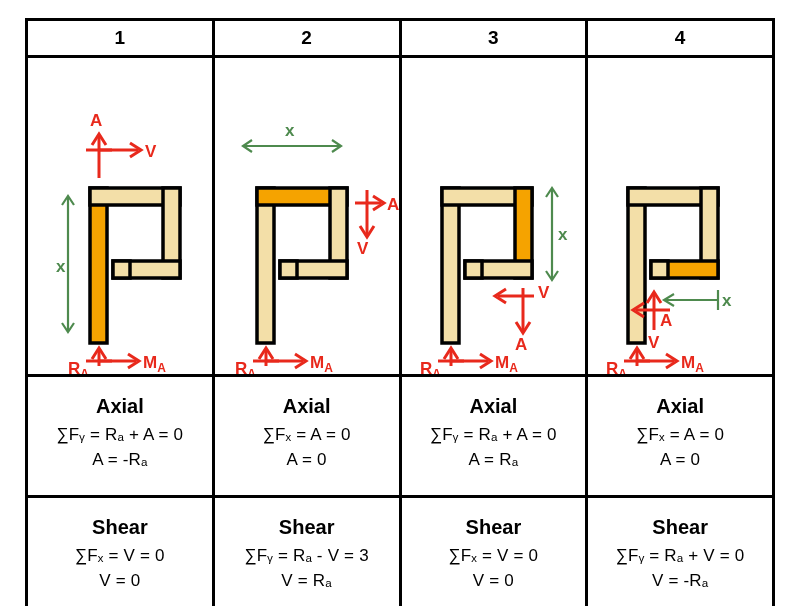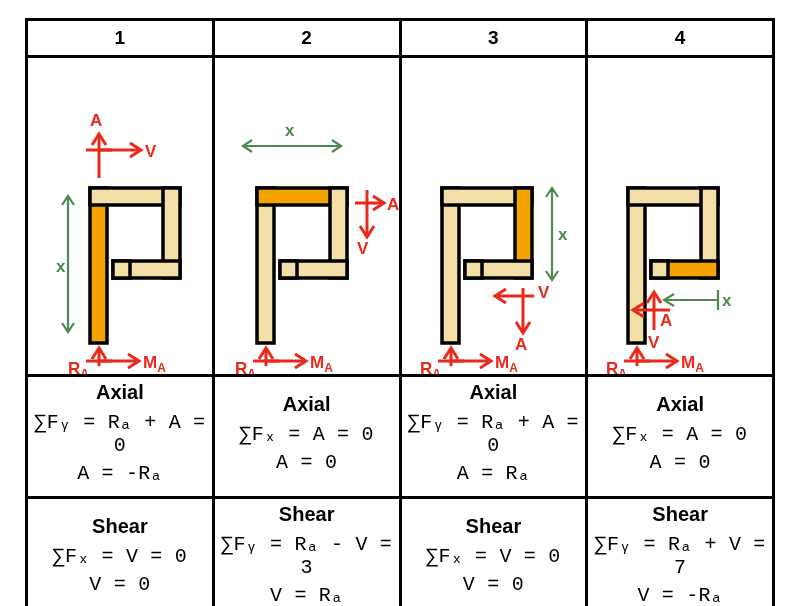--- a/index.html
+++ b/index.html
@@ -49,25 +49,24 @@
     height: 108px;
     padding: 4px 2px 6px 2px;
   }
   .eq-title {
     font-size: 20px;
     font-weight: bold;
     color: #000000;
     margin-bottom: 7px;
   }
   .eq-line {
-    font-size: 20px;
+    font-size: 17px;
     color: #000000;
     margin-bottom: 5px;
     letter-spacing: 0.2px;
-    font-family: Liberation Mono, monospace;
   }
   .fig-wrap {
     position: relative;
     width: 100%;
     height: 316px;
   }
   .fig-wrap svg {
     position: absolute;
     left: 0;
     top: 0;
@@ -288,20 +287,20 @@
         <div class="eq-line">∑Fᵧ = Rₐ - V = 3</div>
         <div class="eq-line">V = Rₐ</div>
       </td>
       <td>
         <div class="eq-title">Shear</div>
         <div class="eq-line">∑Fₓ = V = 0</div>
         <div class="eq-line">V = 0</div>
       </td>
       <td>
         <div class="eq-title">Shear</div>
-        <div class="eq-line">∑Fᵧ = Rₐ + V = 7</div>
+        <div class="eq-line">∑Fᵧ = Rₐ + V = 0</div>
         <div class="eq-line">V = -Rₐ</div>
       </td>
     </tr>
 
   </tbody>
     </table>
 </div>
 
 </body></html>

